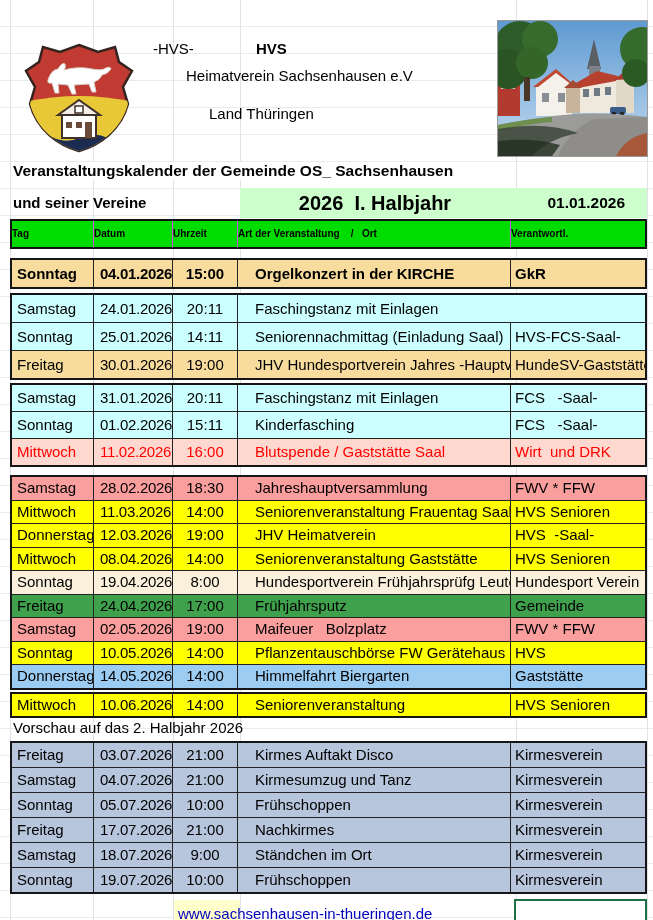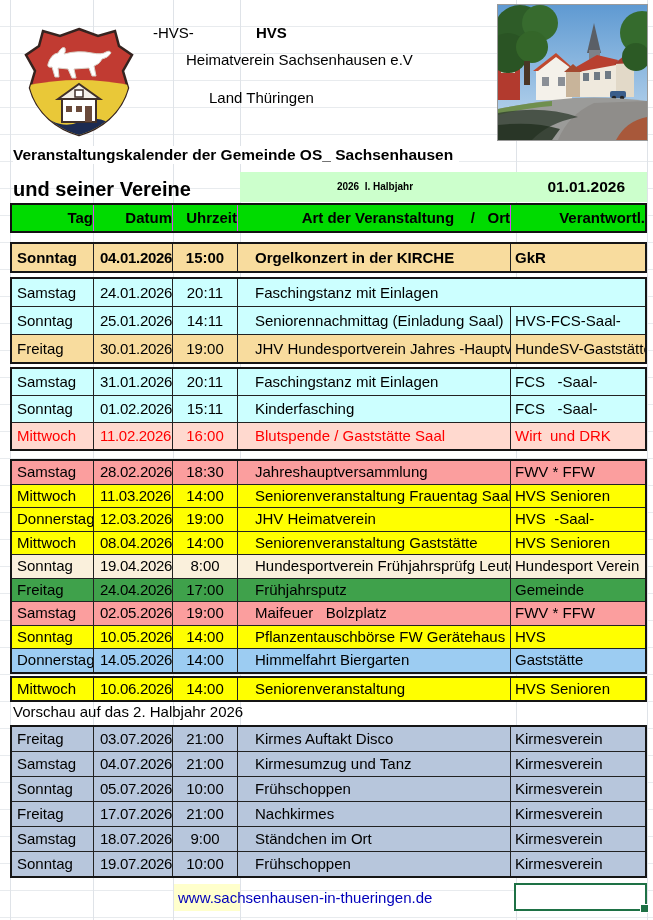--- a/index.html
+++ b/index.html
@@ -8,33 +8,33 @@
     font-family:"Liberation Sans","DejaVu Sans",sans-serif;color:#000;background:#fff;
     background-image:
       linear-gradient(#dfe3e8,#dfe3e8),linear-gradient(#dfe3e8,#dfe3e8),
       linear-gradient(#dfe3e8,#dfe3e8),linear-gradient(#dfe3e8,#dfe3e8),
       linear-gradient(#dfe3e8,#dfe3e8),linear-gradient(#dfe3e8,#dfe3e8),
       repeating-linear-gradient(to bottom,transparent 0 26px,#e8ebee 26px 27px);
     background-repeat:no-repeat,no-repeat,no-repeat,no-repeat,no-repeat,no-repeat,repeat;
     background-size:1px 920px,1px 920px,1px 920px,1px 920px,1px 920px,1px 920px,100% 100%;
     background-position:10px 0,93px 0,173px 0,240px 0,516px 0,647px 0,0 0;
   }
-  .abs{position:absolute;}
+  .abs{position:absolute;margin-top:16px;}
   .hdr-txt{font-size:15px;white-space:pre;}
   .b{font-weight:bold;}
   
   .title1{left:13px;top:146px;font-size:15.5px;font-weight:bold;white-space:pre;background:#fff;padding-right:6px;}
-  .title2{left:13px;top:178px;font-size:20px;font-weight:bold;white-space:pre;}
+  .title2{left:13px;top:178px;font-size:15px;font-weight:bold;white-space:pre;}
   .band{left:240px;top:172px;width:407px;height:30px;background:#CCFFCC;}
-  .band .period{position:absolute;left:0;width:270px;text-align:center;top:0;line-height:30px;font-size:10px;font-weight:bold;white-space:pre;}
+  .band .period{position:absolute;left:0;width:270px;text-align:center;top:0;line-height:30px;font-size:20px;font-weight:bold;white-space:pre;}
   .band .bdate{position:absolute;right:22px;top:0;line-height:30px;font-size:15.5px;font-weight:bold;}
   
   .thead{left:10px;top:203px;width:637px;height:30px;background:#00DB00;border:2px solid #111;
     box-sizing:border-box;display:grid;grid-template-columns:81px 79px 65px 273px 1fr;}
-  .thead .hc{line-height:26px;text-align:right;font-weight:bold;font-size:15px;white-space:pre;overflow:hidden;}
+  .thead .hc{line-height:26px;text-align:left;font-weight:bold;font-size:10px;white-space:pre;overflow:hidden;}
   .thead .hc + .hc{border-left:1px solid #d946ef;}
   .tgroup{left:10px;width:637px;border:2px solid #151515;box-sizing:border-box;background:#fff;}
   .row{display:grid;grid-template-columns:81px 79px 65px 273px 1fr;height:var(--rh);}
   .row + .row{border-top:1px solid #222;}
   .cell{white-space:pre;overflow:hidden;font-size:15px;line-height:var(--rh);box-sizing:border-box;}
   .cell + .cell{border-left:1px solid #222;}
   .c-tag{padding-left:5px;}
   .c-datum{padding-left:6px;letter-spacing:-0.3px;}
   .c-uhrzeit{text-align:center;}
   .c-art{padding-left:17px;}

